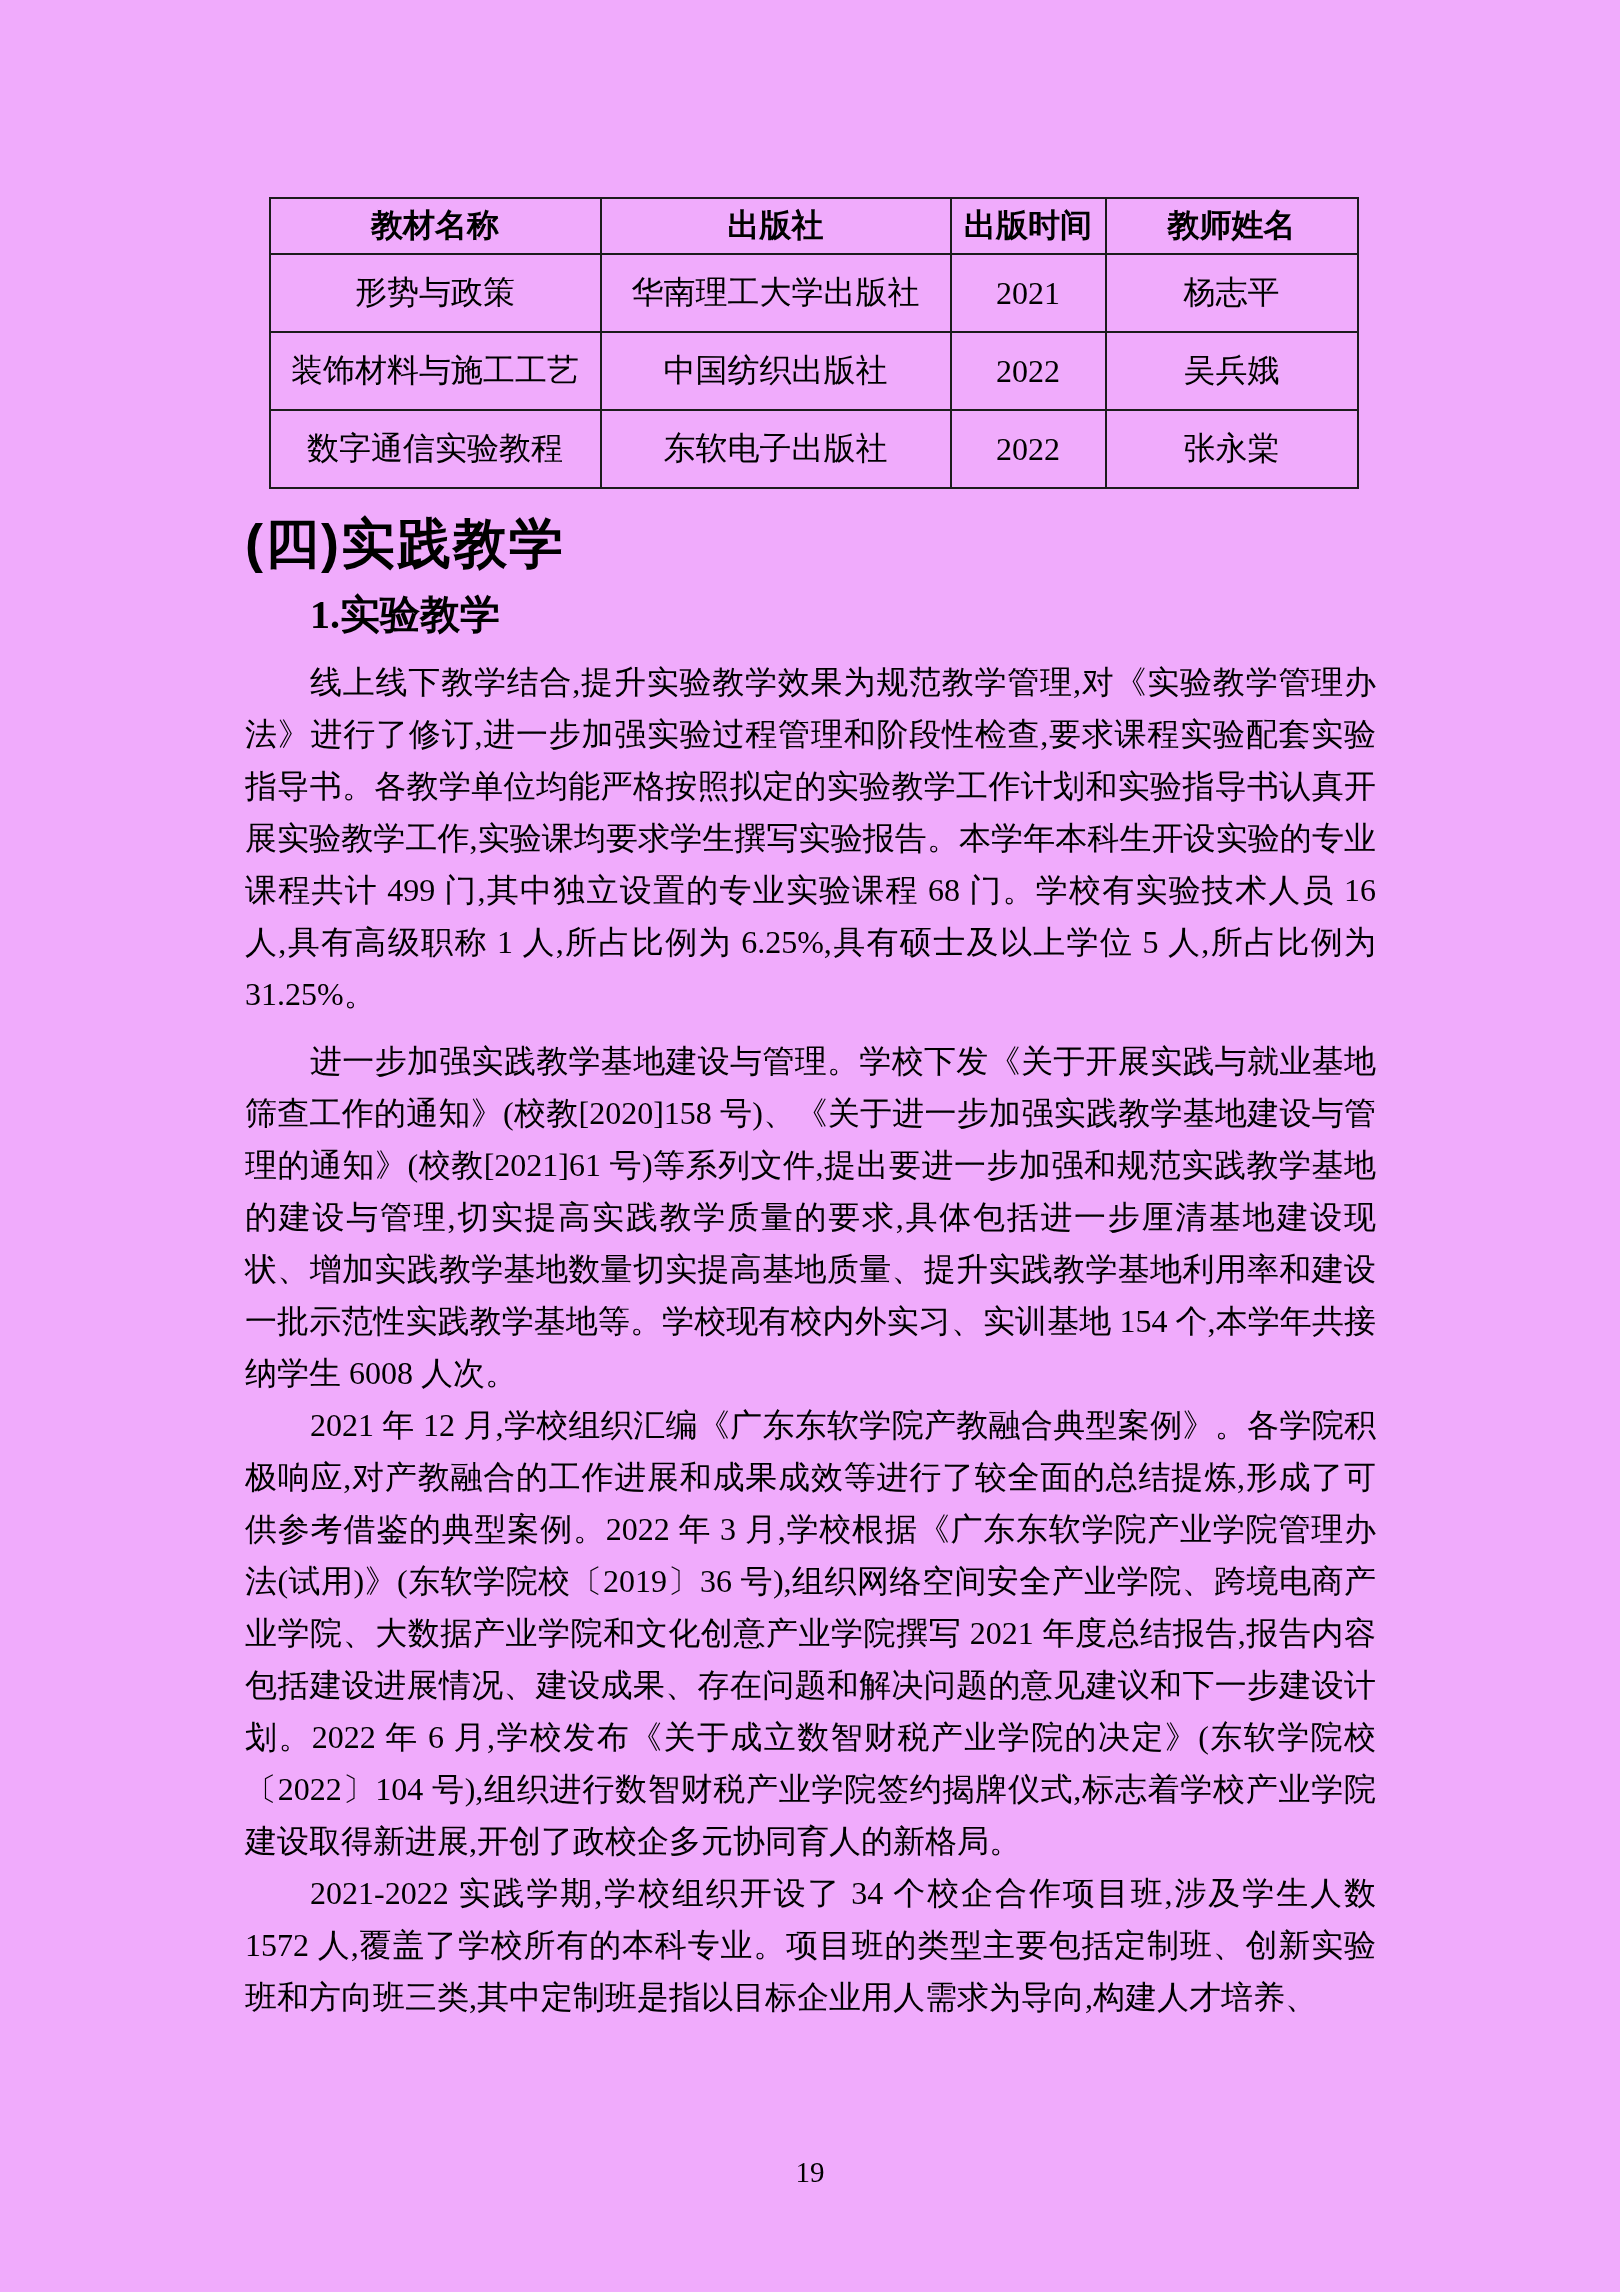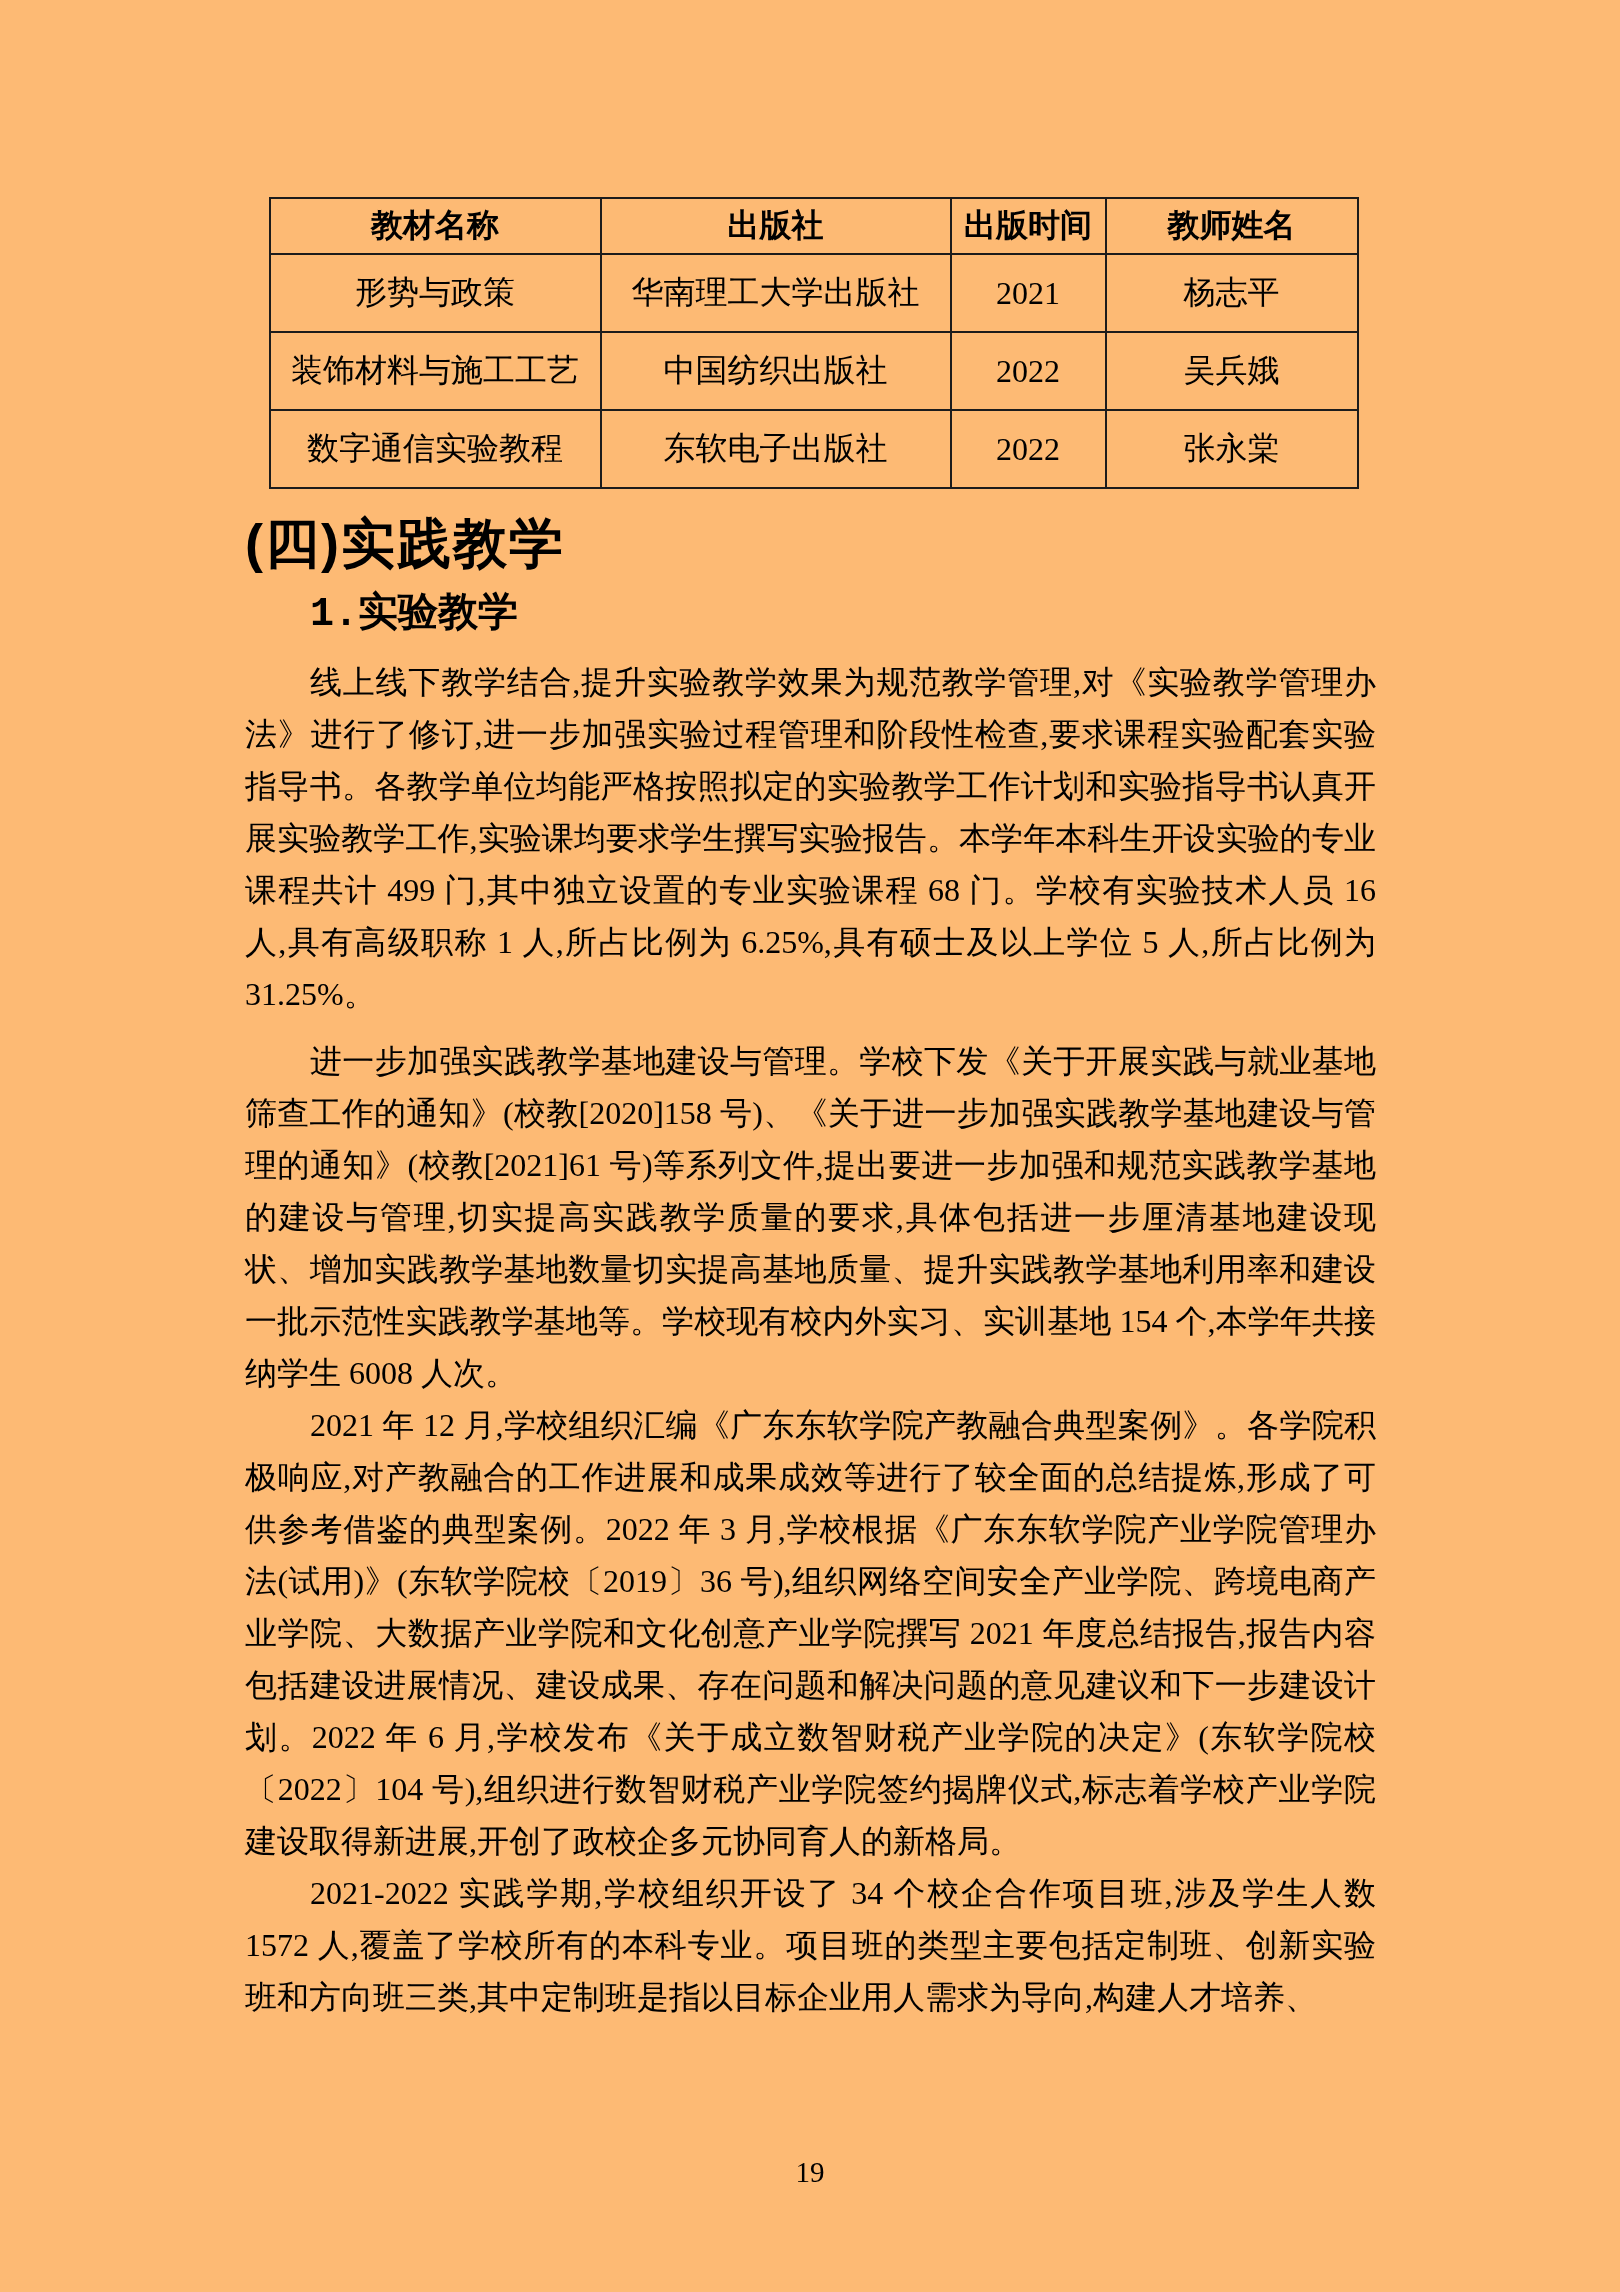--- a/index.html
+++ b/index.html
@@ -5,21 +5,21 @@
   * { box-sizing: border-box; }
   html, body {
     margin: 0;
     padding: 0;
     background: #ffffff;
   }
   .page {
     position: relative;
     width: 1620px;
     height: 2293px;
-    background: #fdba74;
+    background: #f0abfc;
     color: #000000;
     overflow: hidden;
     font-family: "Liberation Serif", "DejaVu Serif", serif;
   }
   .content {
     padding: 197px 244px 0 245px;
   }
 
   
   table.books {
@@ -53,21 +53,21 @@
   
   h3.section-h {
     font-family: "Liberation Sans", "DejaVu Sans", sans-serif;
     font-weight: 600;
     font-size: 54px;
     line-height: 57px;
     letter-spacing: 2px;
     margin: 25.5px 0 0 0;
   }
   h4.sub-h {
-    font-family: Liberation Mono, monospace;
+    font-family: Liberation Serif, serif;
     font-weight: 600;
     font-size: 40px;
     line-height: 51px;
     margin: 17.6px 0 0 65px;
   }
   h4.sub-h.second { margin-top: 13.7px; }
 
   
   p.body-p {
     font-size: 32px;

